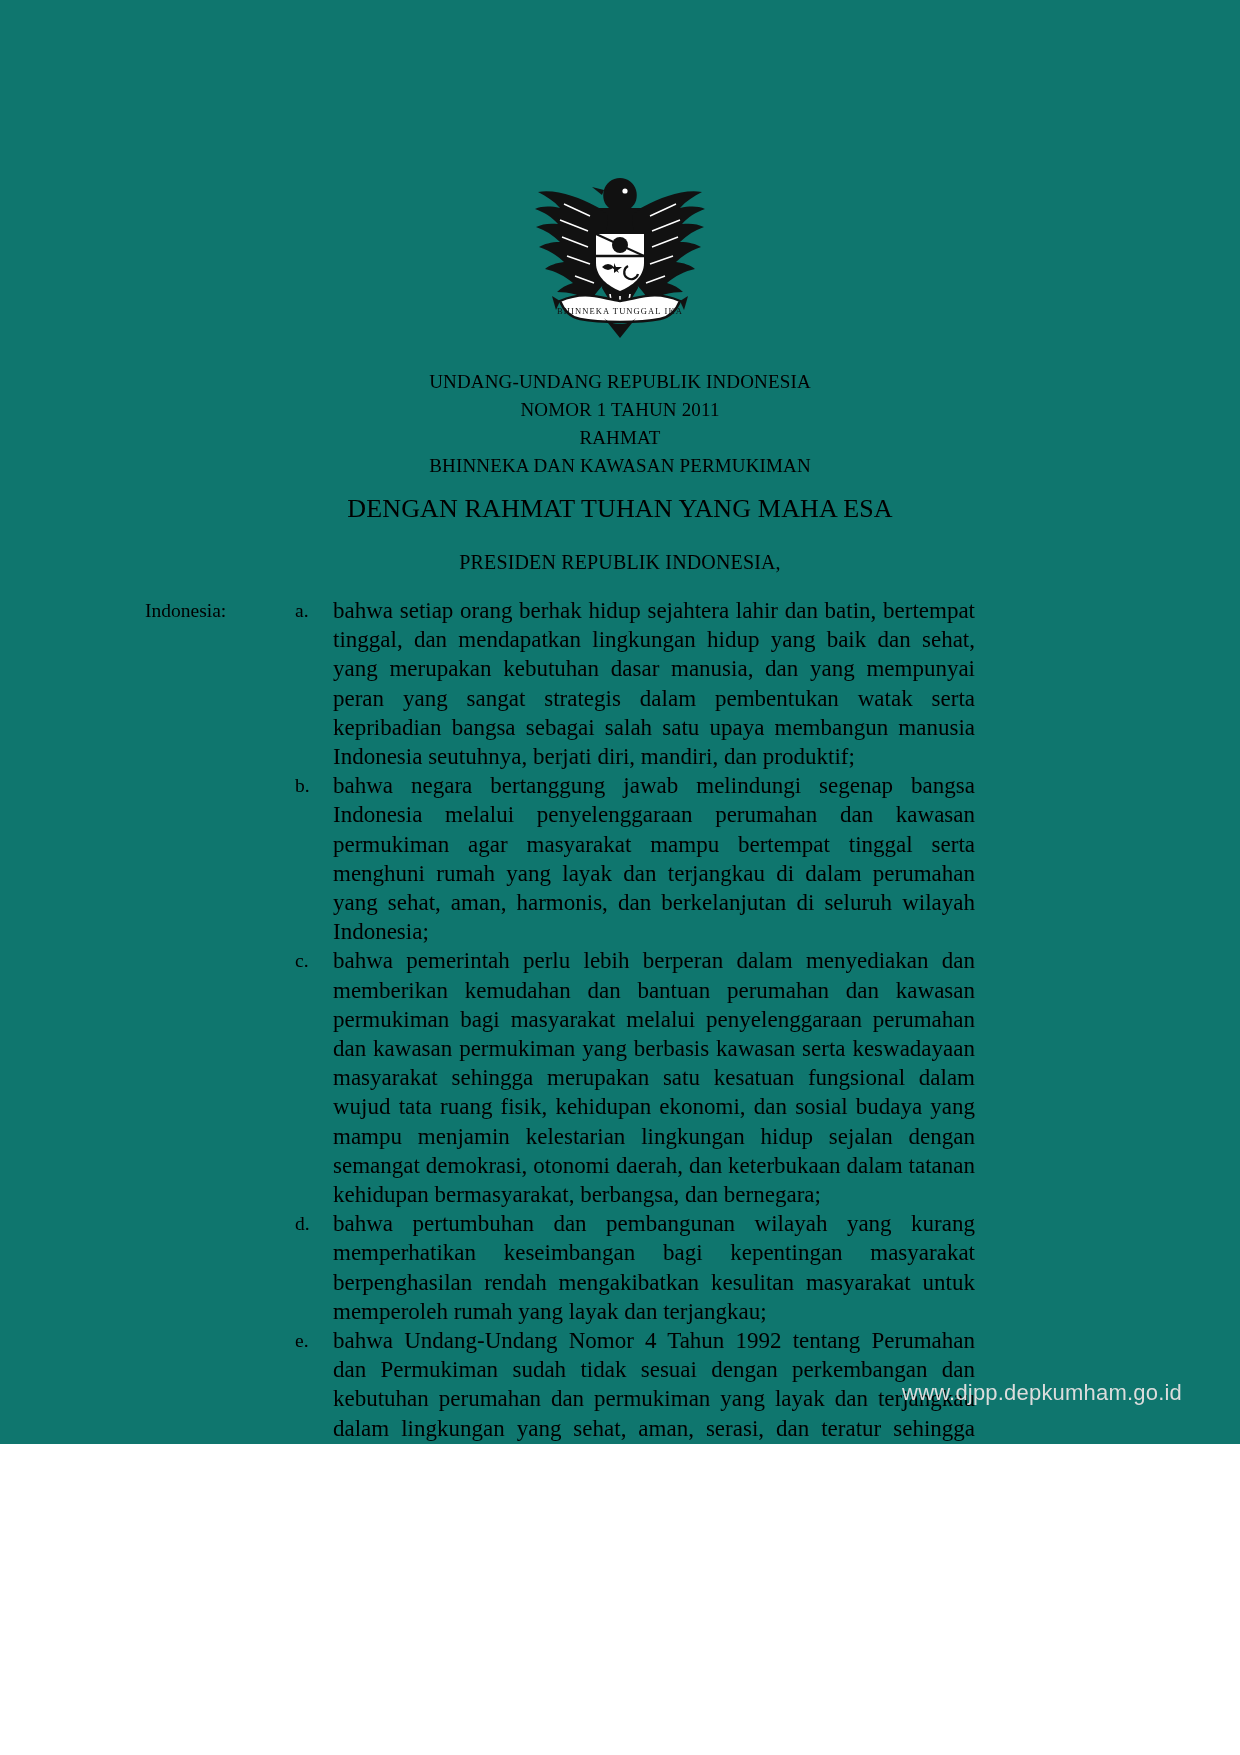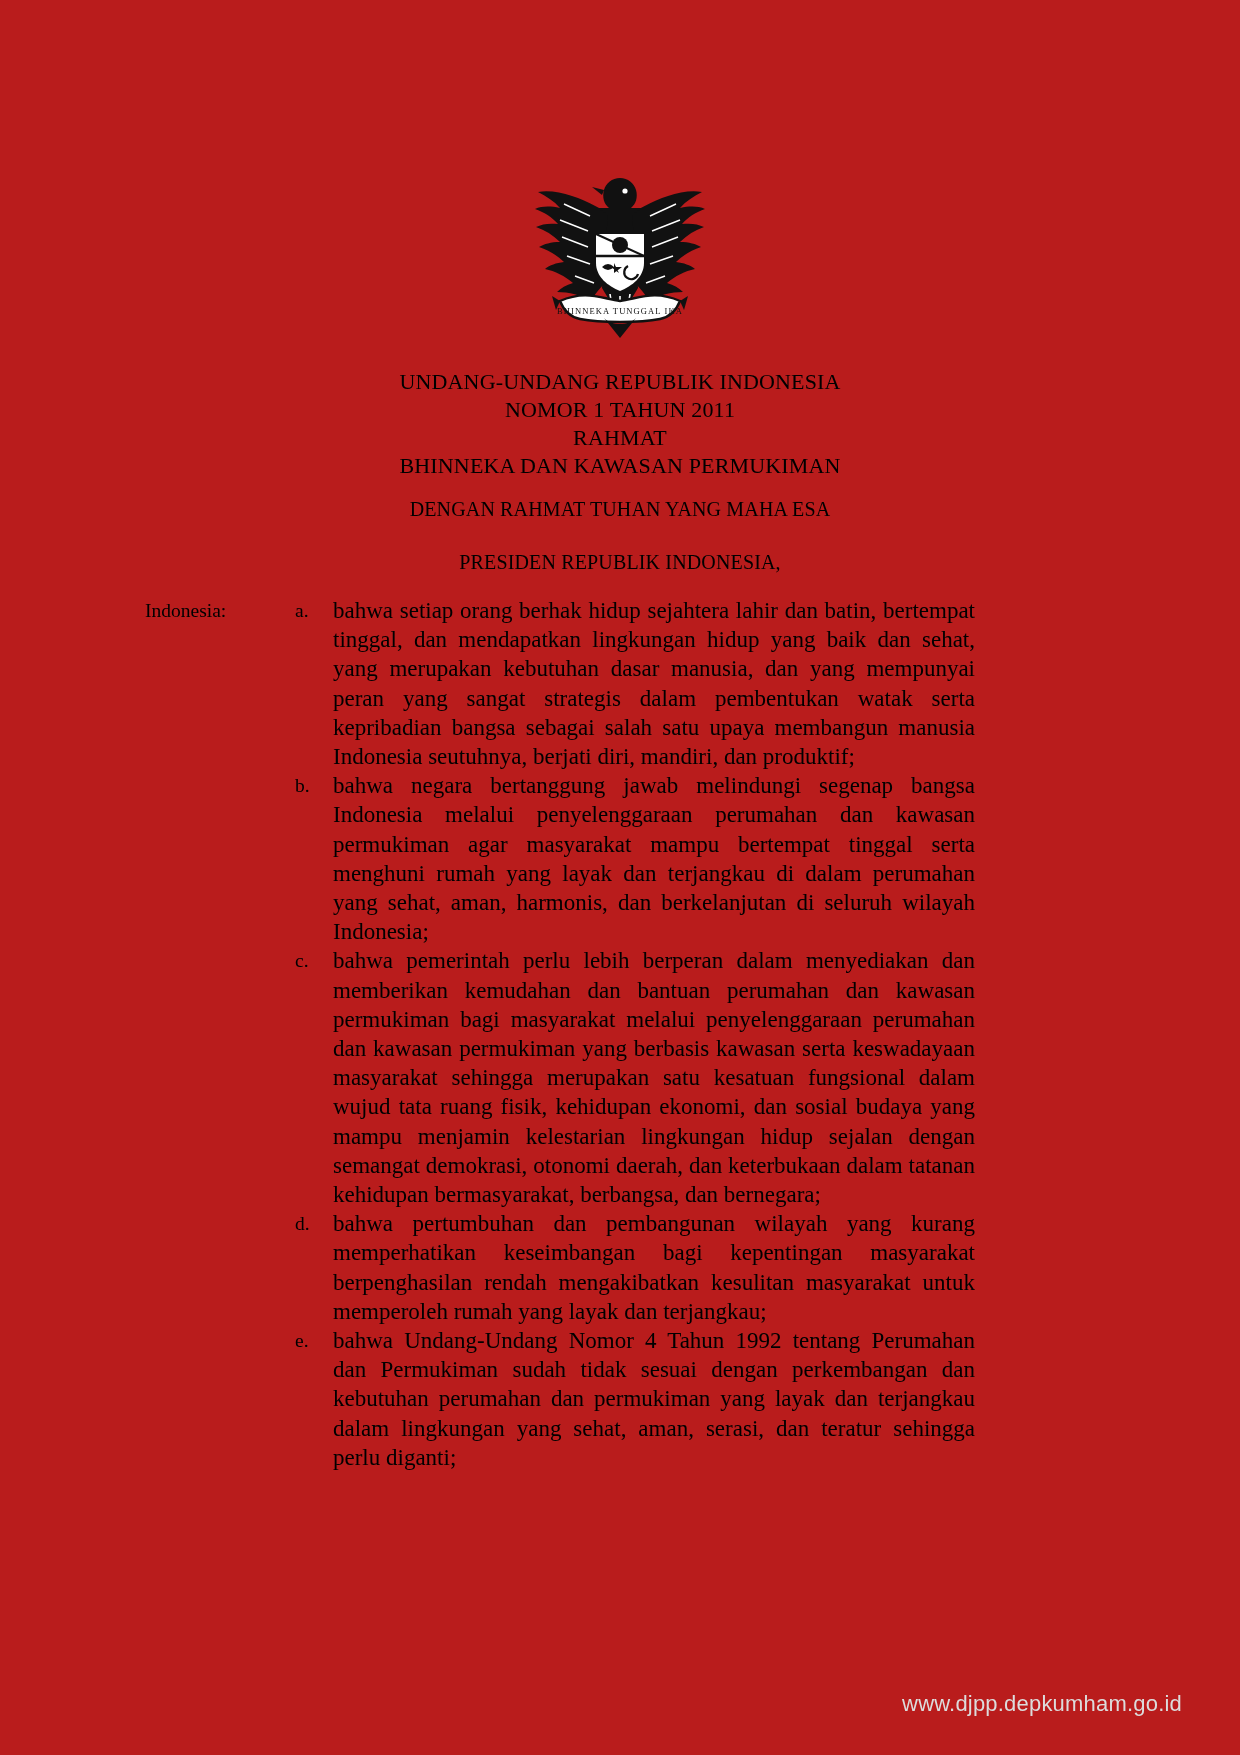--- a/index.html
+++ b/index.html
@@ -7,23 +7,23 @@
     padding: 0;
     background: #ffffff;
   }
   body {
     font-family: "Liberation Serif", "DejaVu Serif", serif;
     color: #000000;
   }
   .page {
     position: relative;
     width: 1240px;
-    height: 1755px;
+    height: 1444px;
     margin: 0 auto;
-    background: #b91c1c;
+    background: #0f766e;
     overflow: hidden;
     box-sizing: border-box;
   }
 
   
   .emblem-wrap {
     position: absolute;
     top: 168px;
     left: 0;
     width: 100%;
@@ -38,34 +38,34 @@
 
   
   .title-block {
     position: absolute;
     top: 368px;
     left: 0;
     width: 100%;
     text-align: center;
   }
   .title-line {
-    font-size: 22px;
+    font-size: 19px;
     line-height: 28px;
     letter-spacing: 0.15px;
     white-space: nowrap;
   }
   .subtitle-block {
     position: absolute;
     top: 495px;
     left: 0;
     width: 100%;
     text-align: center;
   }
   .subtitle-line {
-    font-size: 20px;
+    font-size: 26px;
     line-height: 28px;
     letter-spacing: 0.15px;
   }
   .presiden-block {
     position: absolute;
     top: 548px;
     left: 0;
     width: 100%;
     text-align: center;
   }

